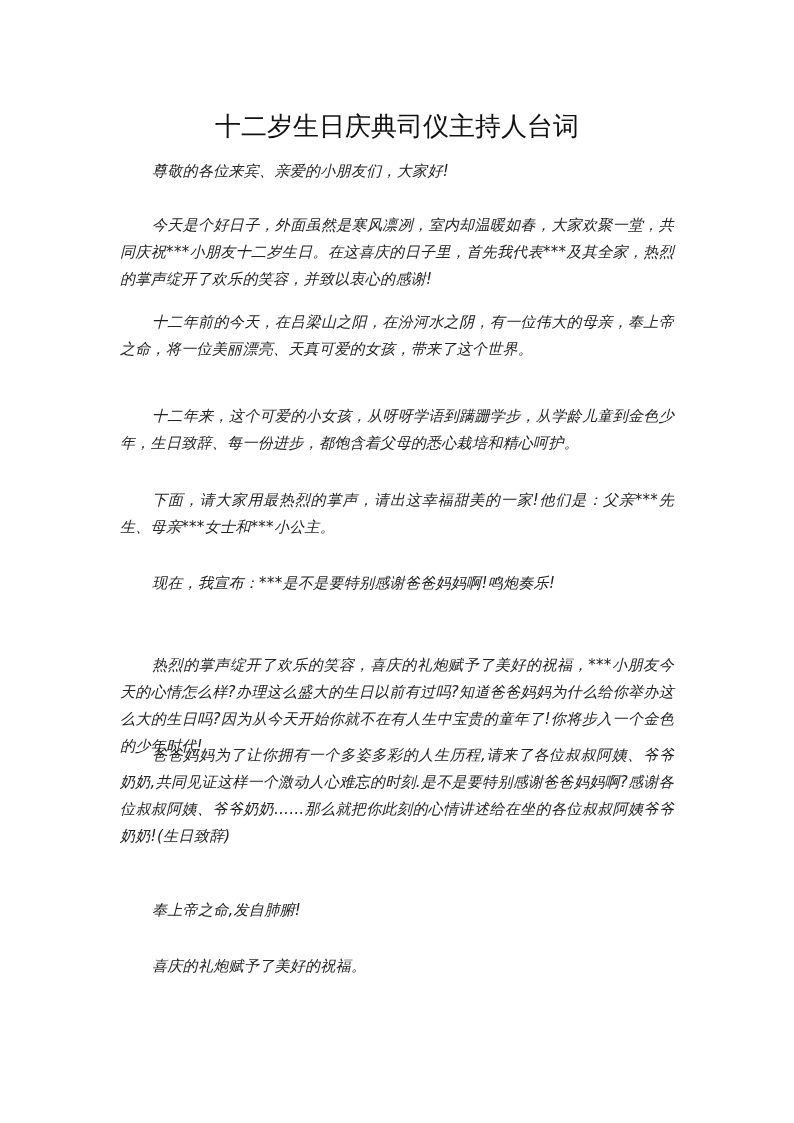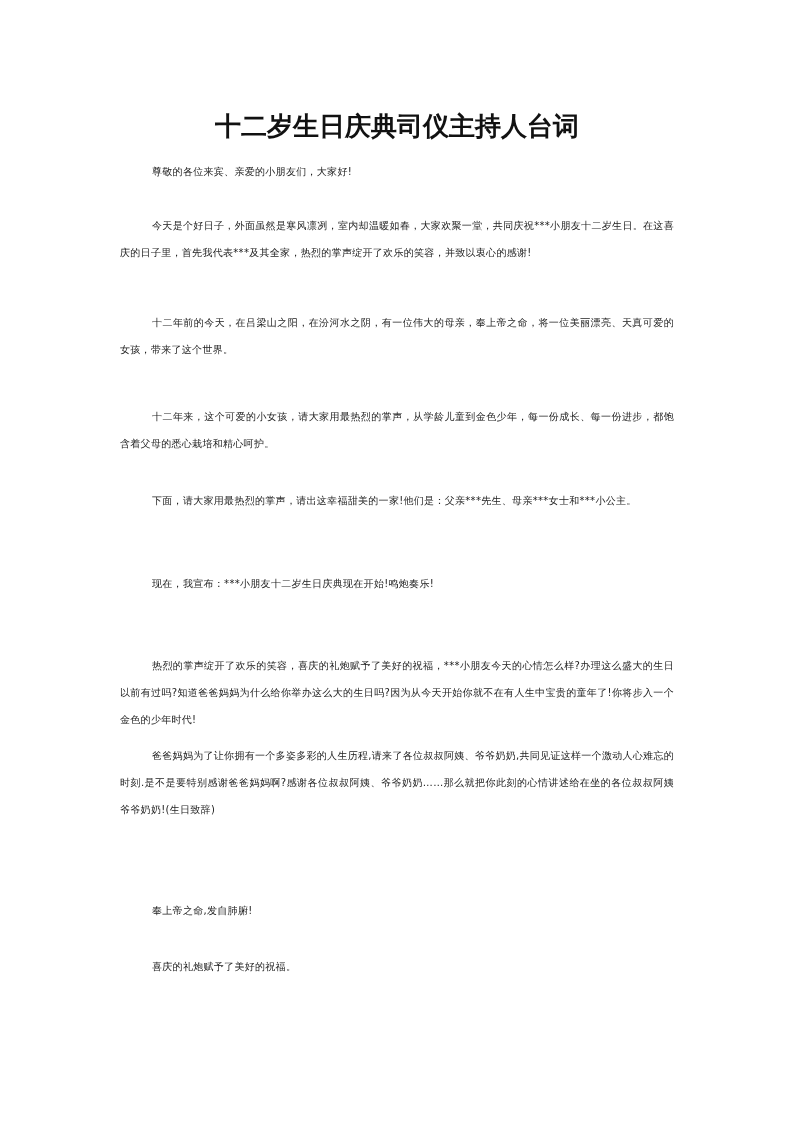--- a/index.html
+++ b/index.html
@@ -4,38 +4,39 @@
   <style>
     html, body { margin: 0; padding: 0; background: #ffffff; }
     body { width: 794px; height: 1123px; position: relative; overflow: hidden; }
     .page {
       position: absolute; left: 120px; top: 0; width: 554px;
       font-family: "DejaVu Sans", "Liberation Sans", sans-serif;
       color: #222222;
     }
     .title {
       position: absolute; left: 0; top: 106px; width: 554px;
-      text-align: center; font-size: 26px; font-weight: bold; color: #111111;
+      text-align: center; font-size: 26px; font-weight: normal; color: #111111;
       letter-spacing: 0px; line-height: 40px; margin: 0;
     }
     .para {
       position: absolute; left: 0; width: 554px;
-      font-size: 10px; line-height: 27px; margin: 0;
+      font-size: 15px; line-height: 27px; margin: 0;
       text-indent: 32px; text-align: justify; letter-spacing: 0.3px;
       word-break: break-all;
+      font-style: italic;
     }
   </style>
 </head>
 <body>
 
 <div class="page">
   <h1 class="title">十二岁生日庆典司仪主持人台词</h1>
   <p class="para" style="top:158px">尊敬的各位来宾、亲爱的小朋友们，大家好!</p>
   <p class="para" style="top:212px">今天是个好日子，外面虽然是寒风凛冽，室内却温暖如春，大家欢聚一堂，共同庆祝***小朋友十二岁生日。在这喜庆的日子里，首先我代表***及其全家，热烈的掌声绽开了欢乐的笑容，并致以衷心的感谢!</p>
   <p class="para" style="top:309px">十二年前的今天，在吕梁山之阳，在汾河水之阴，有一位伟大的母亲，奉上帝之命，将一位美丽漂亮、天真可爱的女孩，带来了这个世界。</p>
-  <p class="para" style="top:403px">十二年来，这个可爱的小女孩，请大家用最热烈的掌声，从学龄儿童到金色少年，每一份成长、每一份进步，都饱含着父母的悉心栽培和精心呵护。</p>
+  <p class="para" style="top:403px">十二年来，这个可爱的小女孩，从呀呀学语到蹒跚学步，从学龄儿童到金色少年，生日致辞、每一份进步，都饱含着父母的悉心栽培和精心呵护。</p>
   <p class="para" style="top:487px">下面，请大家用最热烈的掌声，请出这幸福甜美的一家!他们是：父亲***先生、母亲***女士和***小公主。</p>
-  <p class="para" style="top:570px">现在，我宣布：***小朋友十二岁生日庆典现在开始!鸣炮奏乐!</p>
+  <p class="para" style="top:570px">现在，我宣布：***是不是要特别感谢爸爸妈妈啊!鸣炮奏乐!</p>
   <p class="para" style="top:652px">热烈的掌声绽开了欢乐的笑容，喜庆的礼炮赋予了美好的祝福，***小朋友今天的心情怎么样?办理这么盛大的生日以前有过吗?知道爸爸妈妈为什么给你举办这么大的生日吗?因为从今天开始你就不在有人生中宝贵的童年了!你将步入一个金色的少年时代!</p>
   <p class="para" style="top:742px">爸爸妈妈为了让你拥有一个多姿多彩的人生历程,请来了各位叔叔阿姨、爷爷奶奶,共同见证这样一个激动人心难忘的时刻.是不是要特别感谢爸爸妈妈啊?感谢各位叔叔阿姨、爷爷奶奶……那么就把你此刻的心情讲述给在坐的各位叔叔阿姨爷爷奶奶!(生日致辞)</p>
   <p class="para" style="top:897px">奉上帝之命,发自肺腑!</p>
   <p class="para" style="top:953px">喜庆的礼炮赋予了美好的祝福。</p>
 </div>
 
 </body></html>

